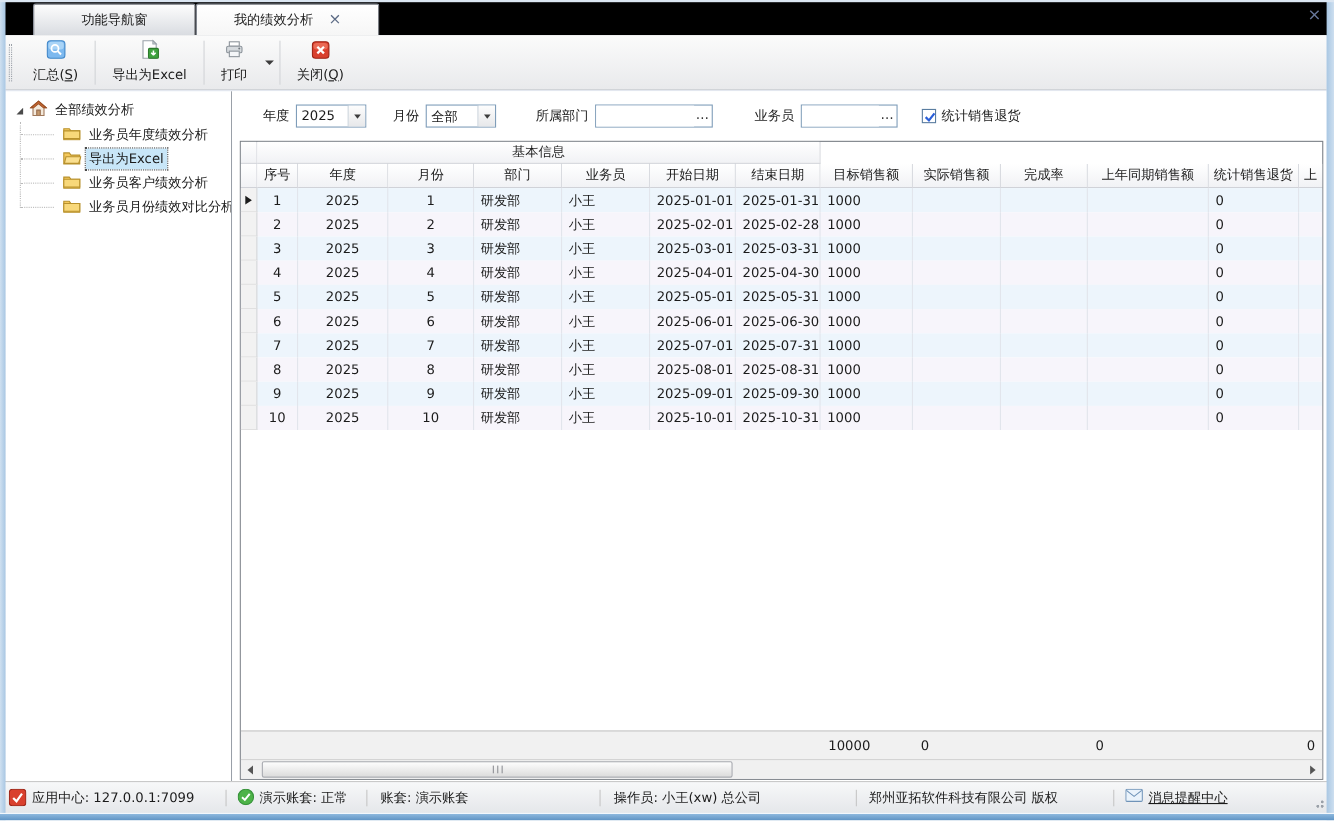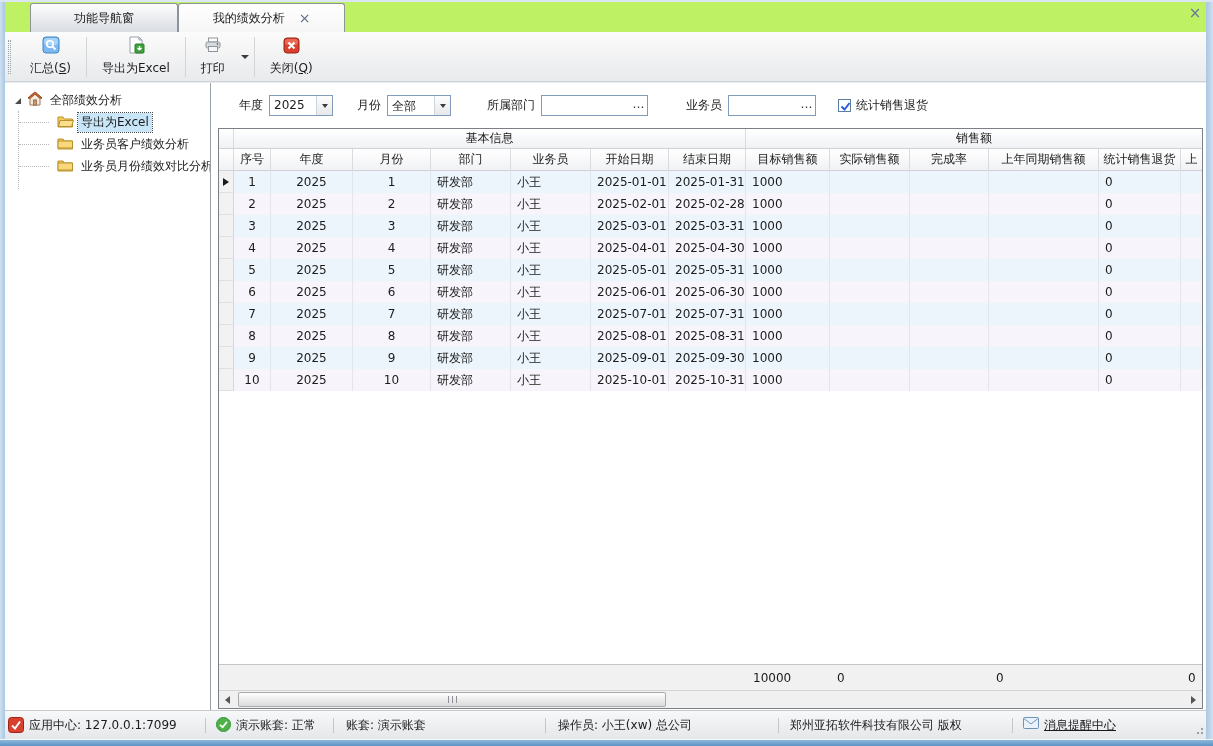--- a/index.html
+++ b/index.html
@@ -6,21 +6,21 @@
   html,body { width:1213px; height:746px; }
   body { font-family:"DejaVu Sans", sans-serif; font-size:12px; color:#1b1b1b; }
   #window { position:relative; width:1213px; height:746px; background:#e8edf5; overflow:hidden; }
 
   
   .edge-left  { position:absolute; left:0; top:0; width:5px; height:746px; background:linear-gradient(90deg,#cfe0f0,#a9c7e3); z-index:50;}
   .edge-right { position:absolute; right:0; top:0; width:7px; height:746px; background:linear-gradient(90deg,#a9c7e3,#cfe0f0); z-index:50;}
   .edge-top   { position:absolute; left:0; top:0; width:100%; height:2px; background:#dbe6f2; z-index:51;}
 
   
-  #tabbar { position:absolute; left:0; top:0; width:1213px; height:32px; background:#bef264; }
+  #tabbar { position:absolute; left:0; top:0; width:1213px; height:32px; background:#000000; }
   .tab { position:absolute; top:3px; height:29px; border:1px solid #8d929c; border-bottom:none;
          border-radius:3px 3px 0 0; display:flex; align-items:center; justify-content:center; cursor:default; }
   .tab.inactive { left:30px; width:148px; background:linear-gradient(#fdfdfd,#d9dce1); }
   .tab.active   { left:178px; width:167px; background:linear-gradient(#ffffff,#f6f6f6); z-index:3; }
   .tab-close { margin-left:14px; color:#5c6b85; font-size:14px; line-height:14px; cursor:pointer; }
   #win-close { position:absolute; right:10px; top:5px; width:16px; height:16px; color:#67779a;
                font-size:15px; line-height:16px; text-align:center; cursor:pointer; }
 
   
   #toolbar { position:absolute; left:5px; top:32px; width:1201px; height:50px;
@@ -190,20 +190,27 @@
         <svg width="16" height="15">
             <polygon points="8,1 15,7 13,7 13,14 3,14 3,7 1,7" fill="#f3e9db" stroke="#a0785a"></polygon>
         <polygon points="8,1 15,7 12.5,7 8,3.2 3.5,7 1,7" fill="#cb6a35" stroke="#9c4f22"></polygon>
         <rect x="6.5" y="9" width="3" height="5" fill="#b5temp" stroke="#a0785a" fill-opacity="0"></rect>
         <rect x="6.5" y="9.5" width="3" height="4.5" fill="#c79b6e" stroke="#a0785a"></rect>
           </svg>
       </span>
       <span class="tlabel">全部绩效分析</span>
     </div>
     <div id="tree-items">
+        <div class="tree-item">
+          <span class="icon"><svg width="17" height="14">
+              <path d="M1 3 h5 l1.5 2 h8 v8 h-14.5 z" fill="#f5c95c" stroke="#b8912c"></path>
+              <path d="M1 5 h14.5 v7 h-14.5 z" fill="#f8d87a" stroke="#b8912c"></path>
+            </svg></span>
+          <span class="tlabel">业务员年度绩效分析</span>
+        </div>
         <div class="tree-item selected">
           <span class="icon"><svg width="17" height="14">
               <path d="M1 3 h5 l1.5 2 h8 v8 h-14.5 z" fill="#f5c95c" stroke="#b8912c"></path>
               <path d="M3 6.5 h13.5 l-2 6 h-13 z" fill="#fadf8f" stroke="#b8912c"></path>
             </svg></span>
           <span class="tlabel">导出为Excel</span>
         </div>
         <div class="tree-item">
           <span class="icon"><svg width="17" height="14">
               <path d="M1 3 h5 l1.5 2 h8 v8 h-14.5 z" fill="#f5c95c" stroke="#b8912c"></path>
@@ -254,21 +261,20 @@
             </svg>
         </span>
         <span>统计销售退货</span>
       </div>
     </div>
 
     <div id="grid">
       <div class="g-grouprow" id="g-groups">
           <div class="hcell" style="flex: 0 0 15px;"></div>
           <div class="hcell" style="flex: 0 0 512px;">基本信息</div>
-          <div class="hcell" style="flex: 1 1 auto; border-right: none;">销售额</div>
         </div>
       <div class="g-colrow" id="g-cols">
           <div class="hcell" style="flex: 0 0 15px;"></div>
           <div class="hcell" style="flex: 0 0 37px;">序号</div>
           <div class="hcell" style="flex: 0 0 82px;">年度</div>
           <div class="hcell" style="flex: 0 0 78px;">月份</div>
           <div class="hcell" style="flex: 0 0 80px;">部门</div>
           <div class="hcell" style="flex: 0 0 80px;">业务员</div>
           <div class="hcell" style="flex: 0 0 78px;">开始日期</div>
           <div class="hcell" style="flex: 0 0 77px;">结束日期</div>

